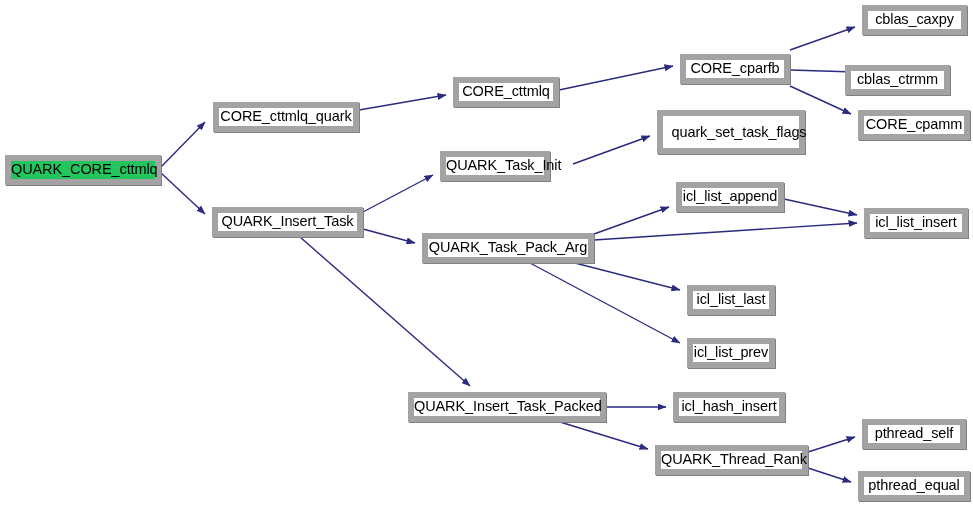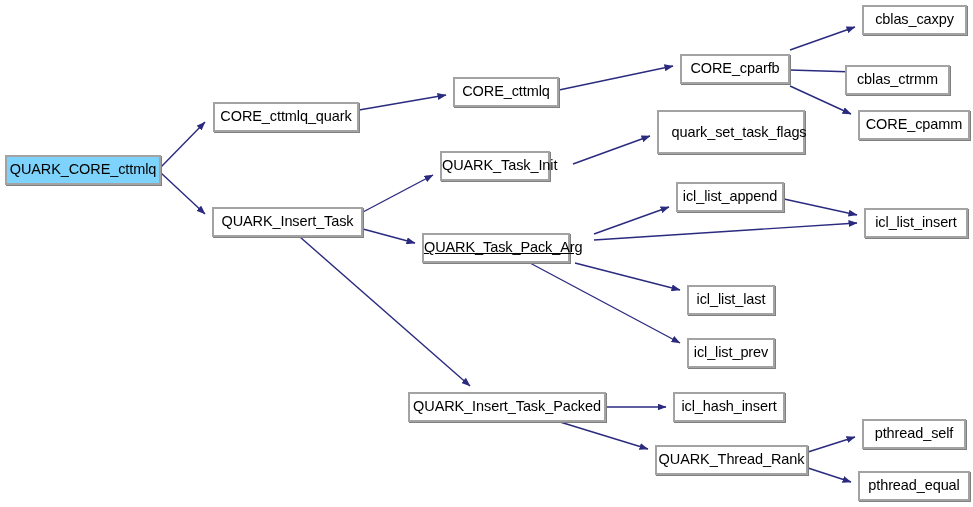--- a/index.html
+++ b/index.html
@@ -21,36 +21,36 @@
     position: absolute;
     left: 0;
     top: 0;
     width: 973px;
     height: 507px;
     pointer-events: none;
   }
   .node {
     position: absolute;
     box-sizing: border-box;
-    border: 2px solid #a3a3a3;
+    border: 6px solid #a3a3a3;
     background: #ffffff;
     color: #000000;
     font-size: 14.5px;
     line-height: 1.05;
     display: flex;
     align-items: center;
     justify-content: center;
     text-align: center;
     letter-spacing: -0.1px;
     box-shadow: 1px 1px 0 0 #808080;
     white-space: nowrap;
     z-index: 2;
   }
   .node.highlight {
-    background: #7dd3fc;
+    background: #22c55e;
   }
   .node.two-line {
     white-space: normal;
     line-height: 1.28;
     padding-left: 16px;
   }
   .node-label {
     display: block;
     width: 100%;
   }
@@ -99,21 +99,21 @@
       </div>
       <div class="node" style="left: 212px; top: 207px; width: 151px; height: 30px;">
         <span class="node-label">QUARK_Insert_Task</span>
       </div>
       <div class="node" style="left: 453px; top: 77px; width: 106px; height: 30px;">
         <span class="node-label">CORE_cttmlq</span>
       </div>
       <div class="node" style="left: 440px; top: 151px; width: 110px; height: 30px;">
         <span class="node-label">QUARK_Task_Init</span>
       </div>
-      <div class="node" style="left: 422px; top: 233px; width: 148px; height: 30px; text-decoration: underline;">
+      <div class="node" style="left: 422px; top: 233px; width: 172px; height: 30px;">
         <span class="node-label">QUARK_Task_Pack_Arg</span>
       </div>
       <div class="node" style="left: 408px; top: 392px; width: 198px; height: 30px;">
         <span class="node-label">QUARK_Insert_Task_Packed</span>
       </div>
       <div class="node" style="left: 680px; top: 54px; width: 110px; height: 30px;">
         <span class="node-label">CORE_cparfb</span>
       </div>
       <div class="node two-line" style="left: 657px; top: 110px; width: 148px; height: 44px;">
         <div>

